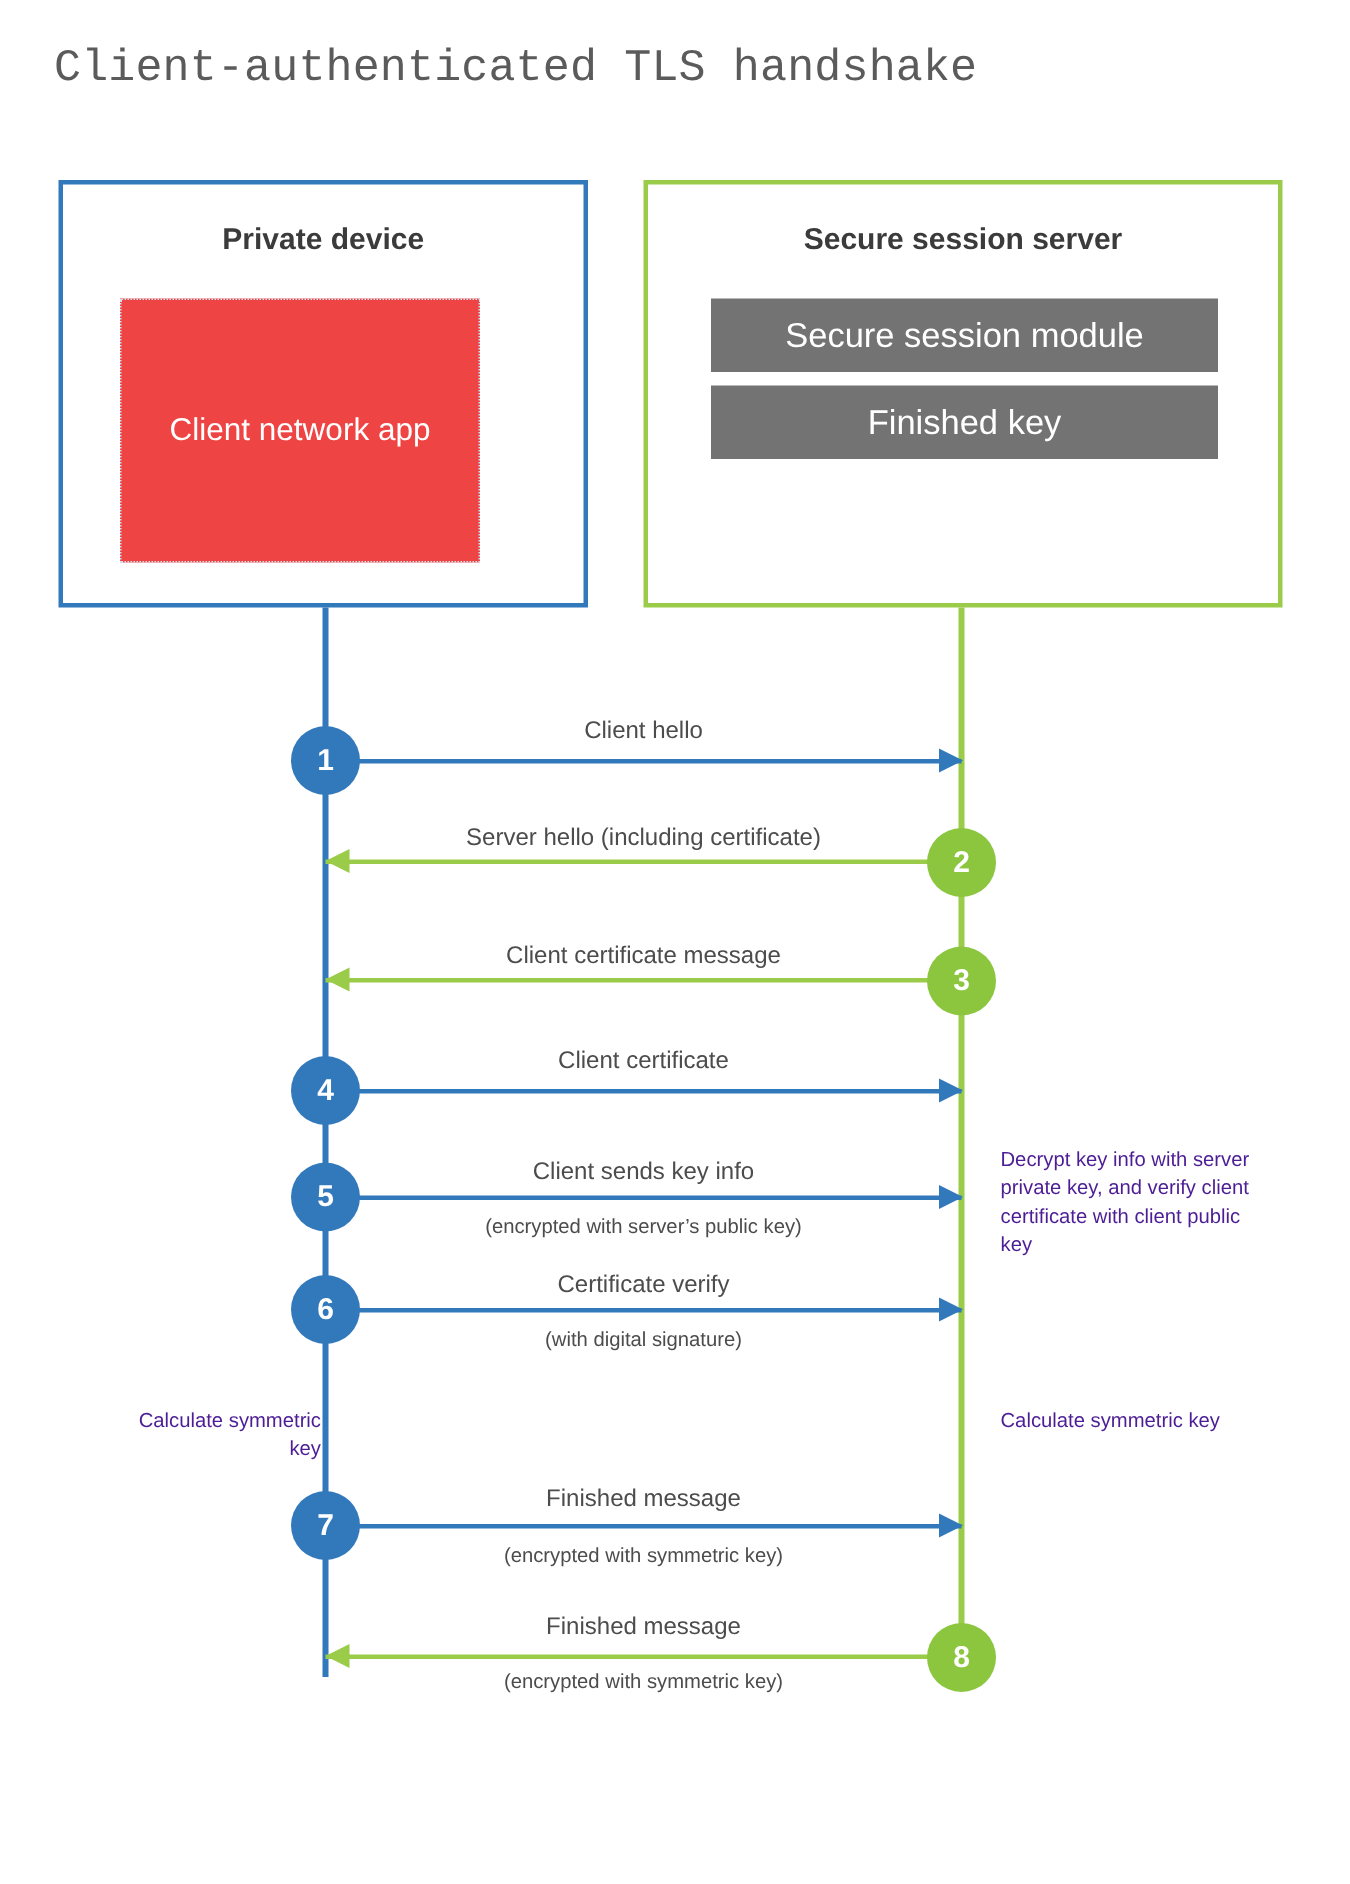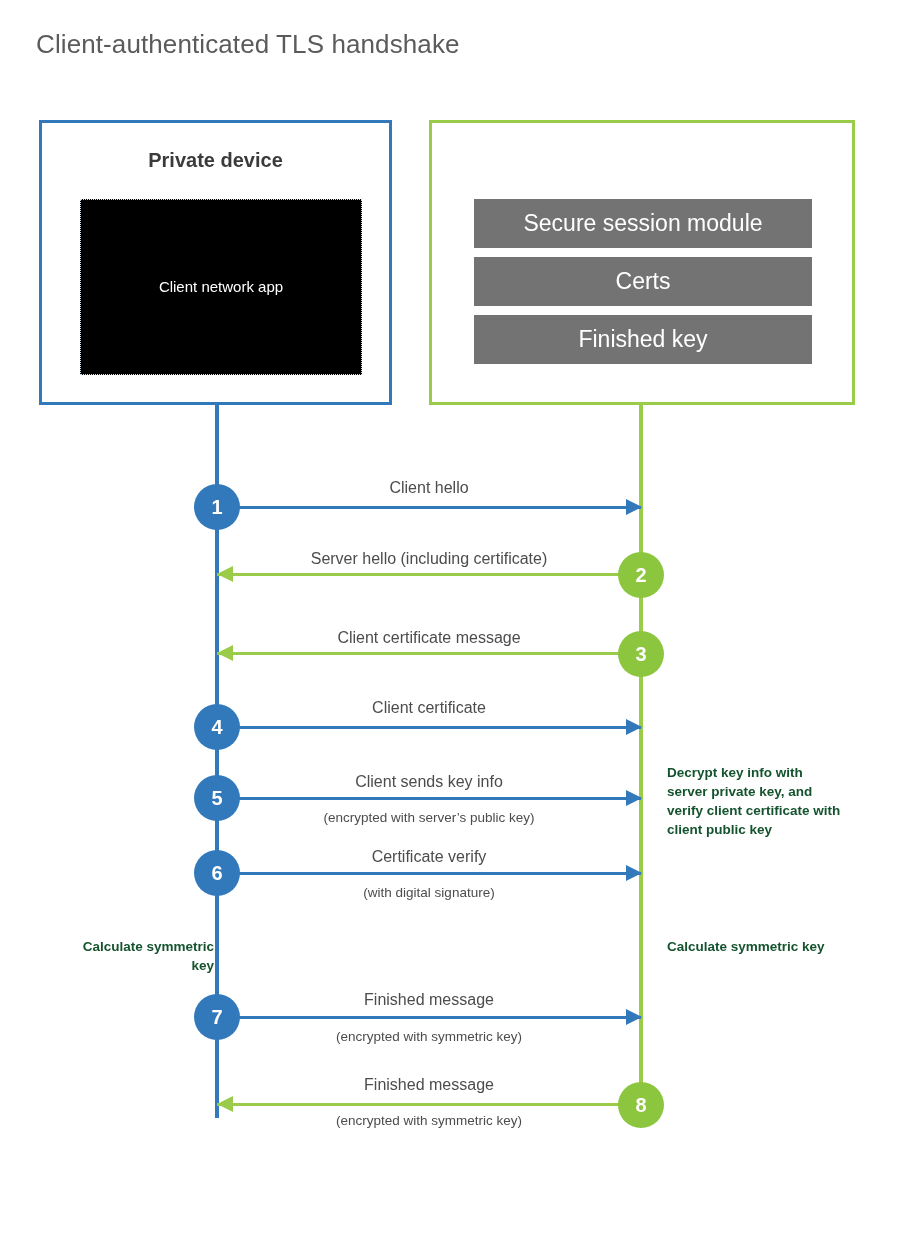--- a/index.html
+++ b/index.html
@@ -11,25 +11,26 @@
     font-family: "Liberation Sans", sans-serif;
     position: relative;
     overflow: hidden;
   }
 
   
   .page-title {
     position: absolute;
     left: 36px;
     top: 29px;
-    font-size: 26px;
+    font-size: 30px;
     font-weight: 300;
     color: #5b5b5b;
     letter-spacing: 0.1px;
     white-space: nowrap;
+    font-family: Liberation Mono, monospace;
   }
 
   
   .party-box {
     position: absolute;
     background: #ffffff;
   }
   .party-box.client {
     left: 39px;
     top: 120px;
@@ -52,30 +53,30 @@
     text-align: center;
     font-size: 20px;
     font-weight: bold;
     color: #3b3b3b;
   }
 
   .client-app {
     position: absolute;
     left: 38px;
     top: 76px;
-    width: 282px;
+    width: 240px;
     height: 176px;
-    background: #000000;
+    background: #ef4444;
     border: 1px dotted #cfe0f2;
     display: flex;
     align-items: center;
     justify-content: center;
     text-align: center;
     color: #ffffff;
-    font-size: 15px;
+    font-size: 21px;
     font-weight: 300;
     line-height: 1.35;
     padding: 0 18px;
   }
 
   .server-stack {
     position: absolute;
     left: 42px;
     top: 76px;
     width: 338px;
@@ -171,41 +172,41 @@
     font-size: 20px;
     font-weight: 600;
   }
   .step-circle.blue { background: #3279BC; left: 194px; }
   .step-circle.green { background: #8CC63F; left: 618px; }
 
   
   .side-note {
     position: absolute;
     font-size: 13.5px;
-    font-weight: 700;
-    color: #14532d;
+    font-weight: 400;
+    color: #4c1d95;
     line-height: 1.42;
   }
   .side-note.right-note { left: 667px; width: 180px; }
   .side-note.left-note  { left: 74px; width: 140px; text-align: right; }
 </style>
 </head>
 <body>
 
 <div class="page-title">Client-authenticated TLS handshake</div>
 
 <div class="party-box client">
   <div class="party-title">Private device</div>
   <div class="client-app">Client network app</div>
 </div>
 
 <div class="party-box server">
+  <div class="party-title">Secure session server</div>
   <div class="server-stack">
     <div class="server-item">Secure session module</div>
-    <div class="server-item">Certs</div>
     <div class="server-item">Finished key</div>
   </div>
 </div>
 
 <div class="lifeline client-line"></div>
 <div class="lifeline server-line"></div>
 
 <div class="msg-label" style="top:479px">Client hello</div>
 <div class="msg-line blue" style="top:506px"></div>
 <div class="arrow-head right" style="top:499px"></div>

